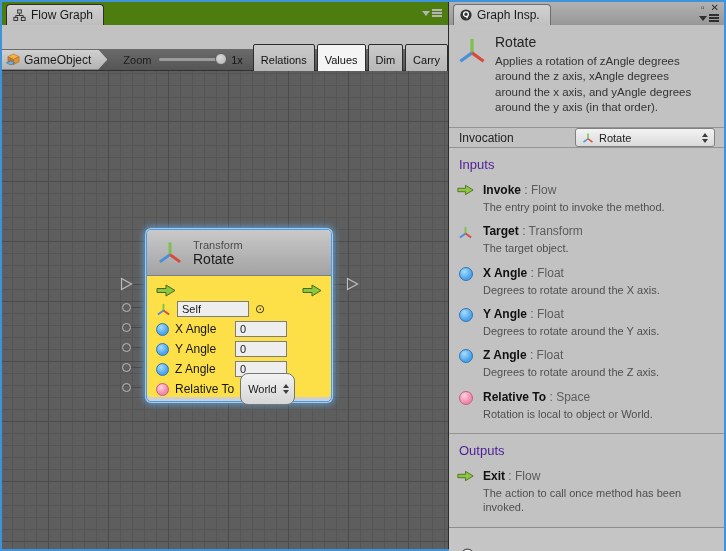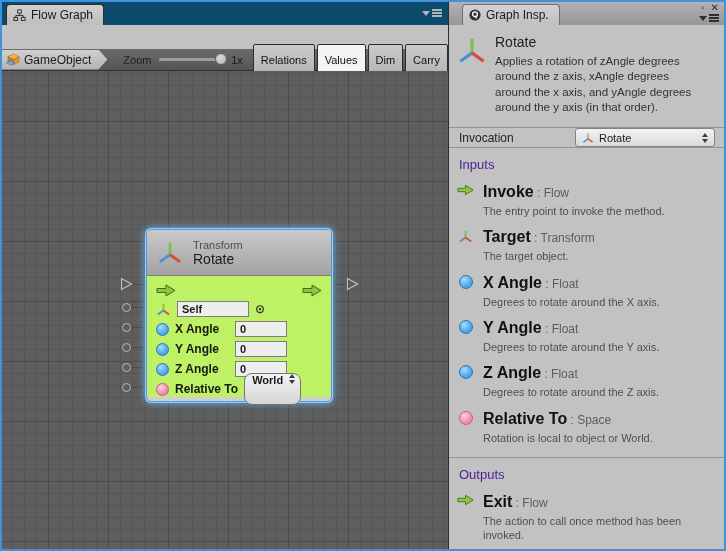--- a/index.html
+++ b/index.html
@@ -1,21 +1,21 @@
 <!DOCTYPE html>
 <html><head>
 <meta charset="utf-8">
 <style>
   * { margin:0; padding:0; box-sizing:border-box; }
   html,body { width:726px; height:551px; overflow:hidden; font-family:"Liberation Sans","DejaVu Sans",sans-serif; }
   .window { position:relative; width:726px; height:551px; border:2px solid #3f92dc; background:#c2c2c2; }
 
   
   .flow-panel { position:absolute; left:0; top:0; width:446px; height:547px; display:flex; flex-direction:column; }
-  .tabbar { height:23px; background:#0c4a6e; display:flex; align-items:flex-end; position:relative; flex:none; }
+  .tabbar { height:23px; background:#4d7c0f; display:flex; align-items:flex-end; position:relative; flex:none; }
   .tab { display:flex; align-items:center; gap:5px; height:21px; margin-left:4px; padding:0 10px 0 6px;
          background:linear-gradient(#d0d0d0,#bdbdbd); border:1px solid #2e2e2e; border-bottom:none;
          border-radius:4px 4px 0 0; font-size:12px; color:#1a1a1a; }
   .menu-icon { position:absolute; right:6px; top:7px; display:flex; align-items:center; gap:2px; cursor:pointer; }
   .menu-icon .tri { width:0; height:0; border-left:4px solid transparent; border-right:4px solid transparent; border-top:5px solid #b5b5b5; }
   .menu-icon .bars { width:10px; height:8px; border-top:2px solid #b5b5b5; border-bottom:2px solid #b5b5b5; background:linear-gradient(#b5b5b5,#b5b5b5) center/100% 2px no-repeat; }
 
   .toolbar { height:22px; flex:none; background:linear-gradient(#6b6b6b,#555); border-bottom:1px solid #303030;
              display:flex; align-items:center; font-size:11px; color:#161616;margin-top:24px; }
   .breadcrumb { height:20px; display:flex; align-items:center; gap:3px; padding:0 16px 0 4px;
@@ -41,50 +41,50 @@
     background-size:60px 60px,60px 60px,12px 12px,12px 12px;
     background-position:-14px -10px; overflow:hidden; }
 
   
   .node { position:absolute; left:144px; top:158px; width:186px; border-radius:5px;
           border:1px solid #4a9be8; box-shadow:0 0 0 1px #9fccf2, 0 0 7px 2px rgba(96,170,235,.85); background:#cfcfcf; }
   .node-header { height:46px; border-radius:4px 4px 0 0; background:linear-gradient(#c9c9c9,#a3a3a3);
                  border-bottom:1px solid #7e7e7e; display:flex; align-items:center; gap:10px; padding:0 10px; }
   .node-cat { font-size:11px; color:#4c4c4c; }
   .node-title { font-size:14px; color:#1b1b1b; }
-  .node-body { padding:8px 9px 0 9px; border-radius:0 0 4px 4px; background:#bef264;font-weight:bold; }
+  .node-body { padding:8px 9px 0 9px; border-radius:0 0 4px 4px; background:#fde047; }
   .row-flow { display:flex; justify-content:space-between; margin-bottom:4px; height:13px; }
   .nrow { display:flex; align-items:center; gap:6px; height:16px; margin-bottom:4px; font-size:12px; color:#161616; }
   .nfield { height:16px; background:#eee; border:1px solid #7d7d7d; font-size:11px; color:#1a1a1a;
             padding:0 4px; display:flex; align-items:center; }
   .nfield.self { width:72px; }
   .nfield.num { width:52px; }
   .picker { font-size:12px; color:#333; line-height:1; }
   .port-dot { width:13px; height:13px; border-radius:50%; flex:none; }
   .dot-float { background:radial-gradient(circle at 36% 30%,#a8dcfa,#4aa3ec 65%); border:1.5px solid #2a74b4; }
   .dot-enum  { background:radial-gradient(circle at 36% 30%,#fdd3e0,#f287a9 65%); border:1.5px solid #c05f82; }
-  .dropdown-sm { height:32px; padding:0 5px 0 7px; display:flex; align-items:flex-start; gap:6px;
+  .dropdown-sm { height:32px; padding:0 5px 0 7px; display:flex; align-items:center; gap:6px;
                  background:linear-gradient(#f2f2f2,#d6d6d6); border:1px solid #767676; border-radius:8px;
                  font-size:11px; color:#1a1a1a; cursor:pointer; }
   .spinner { display:flex; flex-direction:column; gap:2px; }
   .spinner i { width:0; height:0; border-left:3px solid transparent; border-right:3px solid transparent; }
   .spinner .up { border-bottom:4px solid #3c3c3c; }
   .spinner .dn { border-top:4px solid #3c3c3c; }
 
   
   .xport { position:absolute; display:flex; align-items:center; }
   .xline { width:12px; height:1px; background:#474747; }
   .xcircle { width:9px; height:9px; border:1px solid #b9b9b9; border-radius:50%; background:transparent; }
 
   
   .inspector { position:absolute; left:446px; top:0; width:276px; height:547px; display:flex; flex-direction:column;
                border-left:1px solid #2b2b2b; background:#c2c2c2; }
   .insp-tabbar { height:23px; flex:none; background:linear-gradient(#b2b2b2,#979797); position:relative;
                  display:flex; align-items:flex-end; }
-  .insp-tab { display:flex; align-items:center; gap:5px; height:21px; margin-left:13px; padding:0 10px 0 6px;
+  .insp-tab { display:flex; align-items:center; gap:5px; height:21px; margin-left:4px; padding:0 10px 0 6px;
               background:linear-gradient(#d2d2d2,#c0c0c0); border:1px solid #6f6f6f; border-bottom:none;
               border-radius:4px 4px 0 0; font-size:12px; color:#1a1a1a;justify-content:center; }
   .win-ctrls { position:absolute; right:5px; top:1px; display:flex; flex-direction:column; align-items:flex-end; }
   .win-ctrls .rowa { display:flex; gap:6px; font-size:10px; color:#2e2e2e; line-height:10px; }
   .menu-icon.dark .tri { border-top-color:#2e2e2e; }
   .menu-icon.dark .bars { border-color:#2e2e2e; background:linear-gradient(#2e2e2e,#2e2e2e) center/100% 2px no-repeat; }
   .menu-icon.dark { position:static; margin-top:1px; }
 
   .insp-body { flex:1; display:flex; flex-direction:column; font-size:11px; color:#2a2a2a; min-height:0; }
   .title-section { padding:9px 10px 12px 8px; display:flex; gap:8px; }
@@ -95,21 +95,21 @@
   .inv-label { font-size:12px; color:#222; }
   .dropdown-lg { margin-left:auto; width:140px; height:19px; display:flex; align-items:center; gap:5px; padding:0 6px;
                  background:linear-gradient(#f3f3f3,#dadada); border:1px solid #828282; border-radius:3px;
                  font-size:11px; color:#1a1a1a; cursor:pointer; }
   .dropdown-lg .grow { flex:1; }
   .section { padding:7px 10px 2px 8px; }
   .section.bordered { border-top:1px solid #949494; }
   .sect-header { font-size:13px; color:#4c1d95; margin:2px 0 11px 2px; }
   .entry { display:flex; gap:9px; margin-bottom:10px; }
   .entry-icon { width:17px; flex:none; display:flex; justify-content:center; padding-top:1px; }
-  .entry-name { font-weight:bold; font-size:16px; color:#111; }
+  .entry-name { font-weight:bold; font-size:12px; color:#111; }
   .entry-type { font-size:12px; color:#5c5c5c; }
   .entry-desc { font-size:11px; color:#4f4f4f; margin-top:3px; line-height:1.3; }
   .pdot { width:14px; height:14px; border-radius:50%; }
   .warning { border-top:1px solid #8d8d8d; border-bottom:1px solid #8d8d8d; background:#c5c5c5;
              display:flex; align-items:center; gap:9px; padding:8px 10px; flex:none; }
   .warning-text { font-size:11px; color:#1e1e1e;margin-top:29px; }
   .bottom-fill { flex:1; background:#b5b5b5; }
 </style>
 </head>
 <body>

